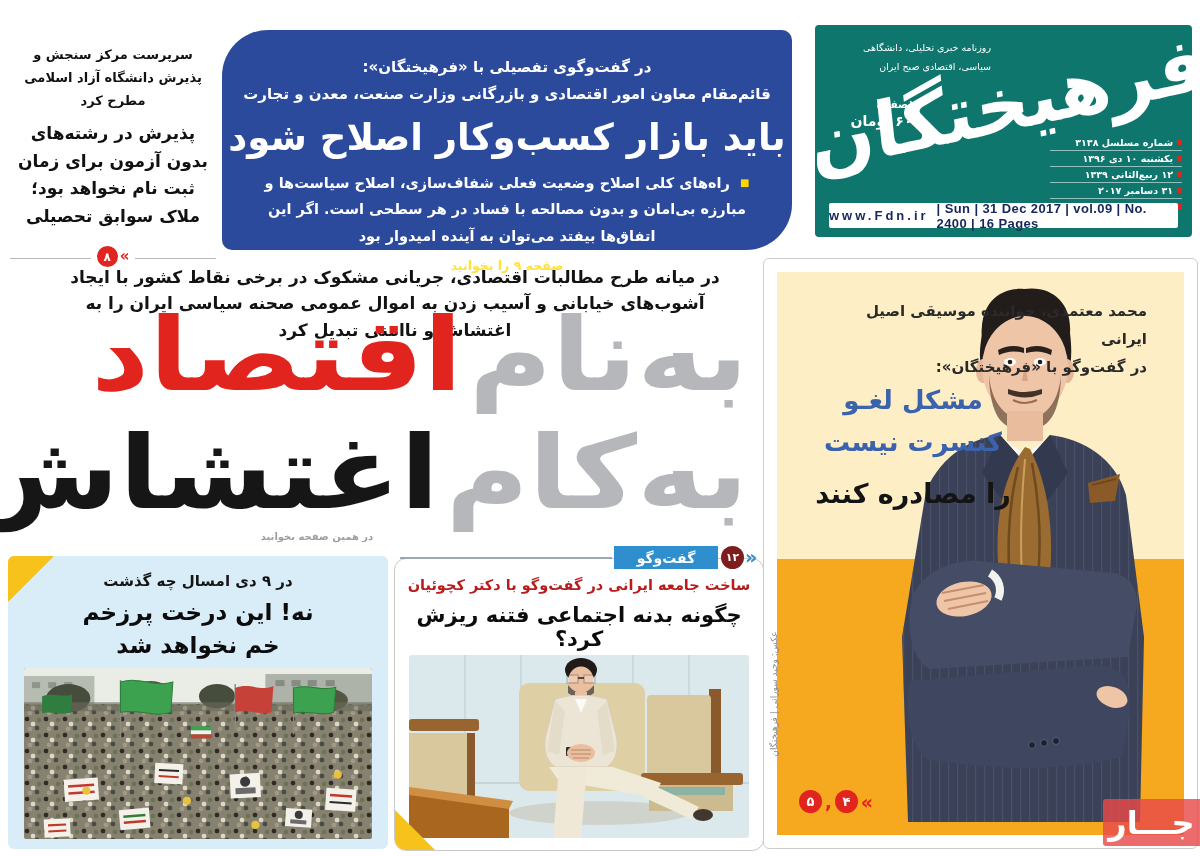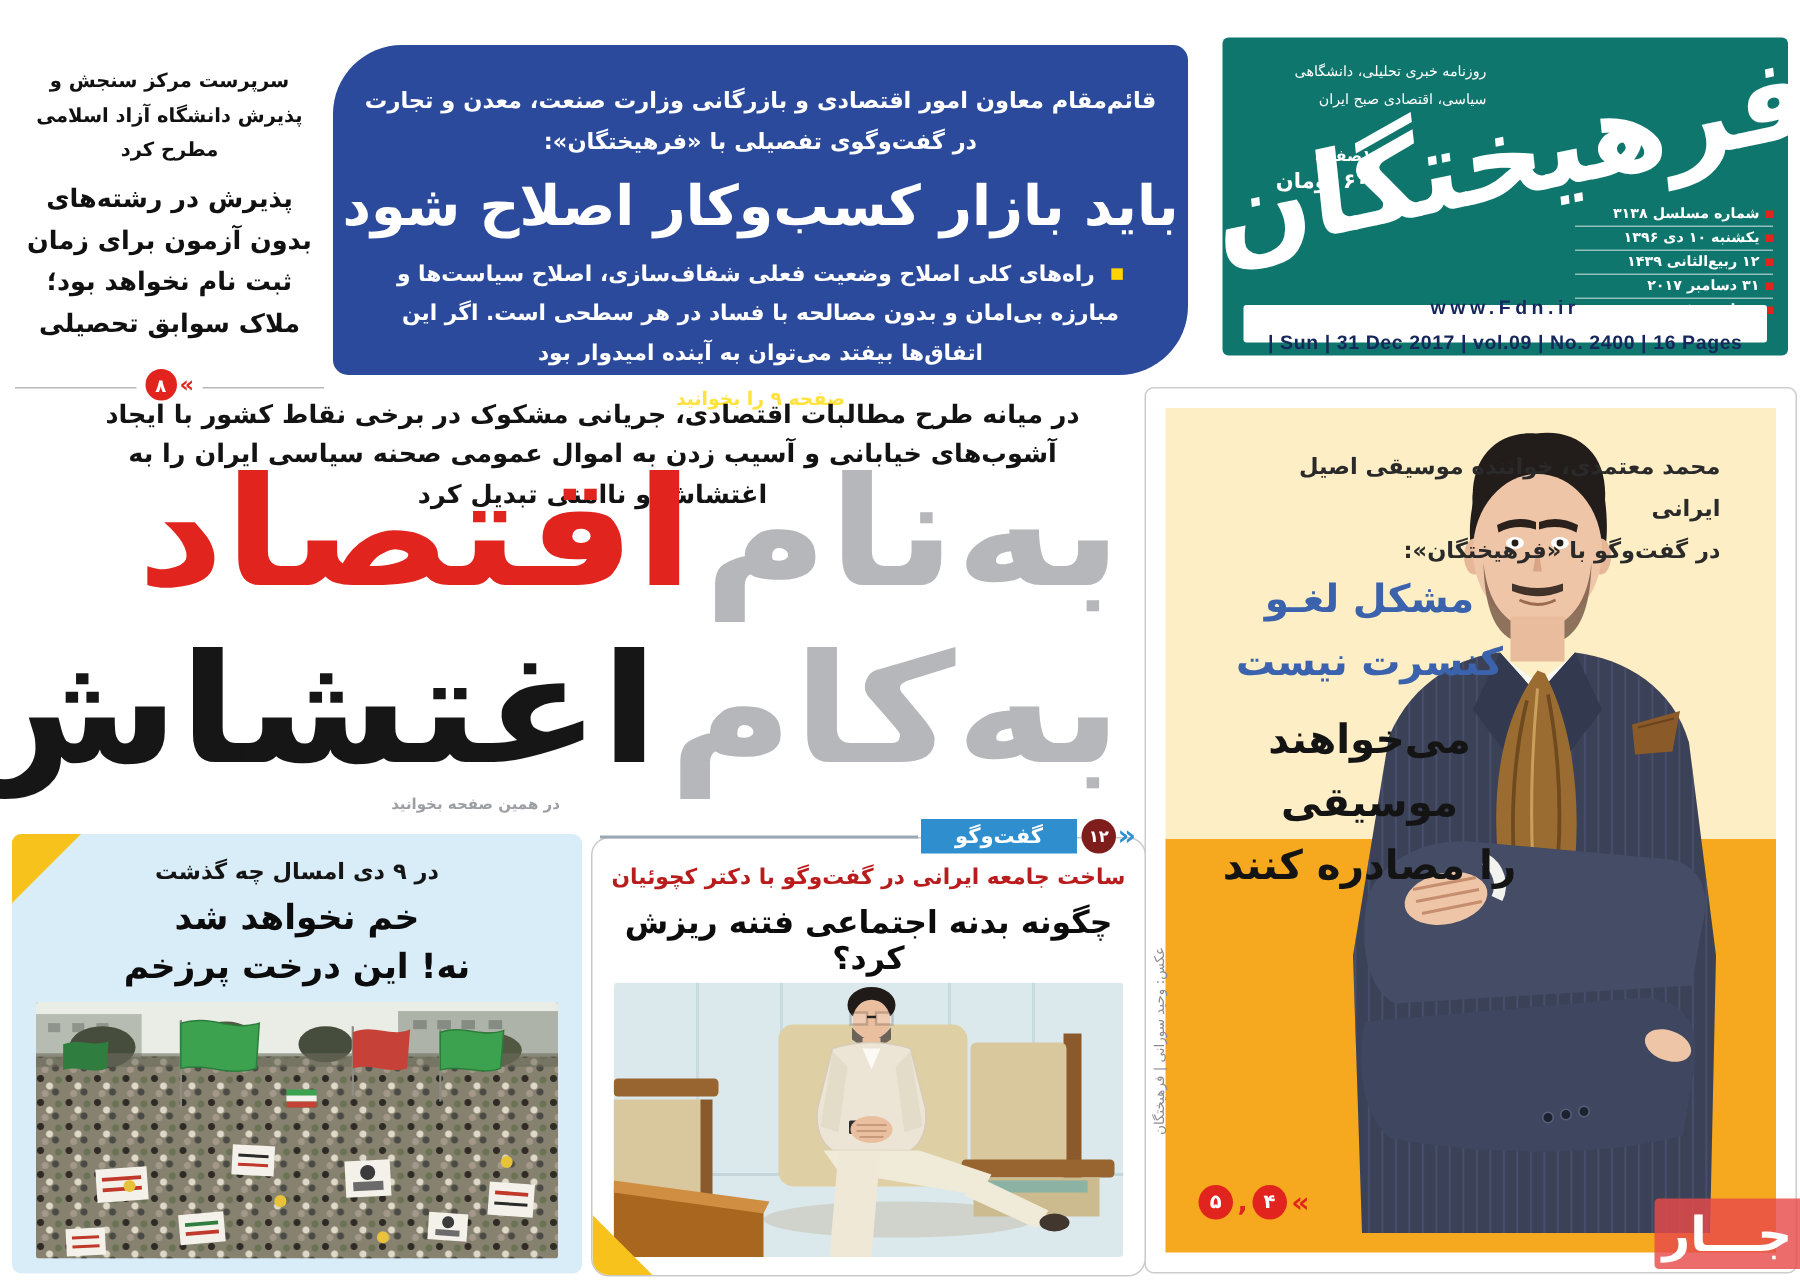--- a/index.html
+++ b/index.html
@@ -30,21 +30,21 @@
   .masthead{left:815px;top:25px;width:377px;height:212px;background:#0f766e;border-radius:4px;overflow:hidden;color:#fff;}
   .mh-tagline{position:absolute;left:16px;top:14px;width:160px;font-size:9.5px;line-height:1.95;text-align:right;}
   .mh-price{position:absolute;left:16px;top:72px;width:90px;text-align:right;}
   .mh-pages{font-size:10.5px;font-weight:bold;line-height:1.5;}
   .mh-toman{font-size:14px;font-weight:bold;}
   .mh-logo{position:absolute;right:-18px;top:34px;font-size:76px;font-weight:bold;color:#fff;white-space:nowrap;transform:rotate(-12deg) skewX(-6deg);z-index:1;}
   .mh-list{position:absolute;right:10px;top:110px;width:132px;z-index:2;}
   .mh-item{display:flex;align-items:center;gap:4px;font-size:9.5px;font-weight:bold;padding:2px 0;border-bottom:1px solid rgba(255,255,255,.55);}
   .mh-item:last-child{border-bottom:none;}
   .mh-bullet{width:5px;height:5px;background:#e2241e;flex:0 0 auto;}
-  .mh-datebar{position:absolute;left:14px;right:14px;bottom:9px;height:25px;background:#fff;border-radius:2px;display:flex;align-items:center;justify-content:center;gap:8px;direction:ltr;font-family:"Liberation Sans",sans-serif;color:#16275c;font-size:13px;font-weight:bold;z-index:3;flex-direction:column;}
+  .mh-datebar{position:absolute;left:14px;right:14px;bottom:9px;height:25px;background:#fff;border-radius:2px;display:flex;align-items:center;justify-content:center;gap:8px;direction:ltr;font-family:"Liberation Sans",sans-serif;color:#16275c;font-size:13px;font-weight:bold;z-index:3;}
   .mh-site{letter-spacing:3px;}
   .mh-info{letter-spacing:.4px;}
 
   
   .lead{left:55px;top:264px;width:680px;text-align:center;font-size:17px;font-weight:bold;line-height:1.55;color:#131313;}
   .giant{left:40px;top:300px;width:708px;}
   .giant-row{display:flex;direction:rtl;justify-content:flex-start;align-items:flex-start;gap:6px;height:118px;font-size:101px;font-weight:bold;line-height:1.1;transform:scaleX(1.12);transform-origin:right center;white-space:nowrap;}
   .w-gray{color:#b5b7ba;}
   .w-red{color:#e2241e;}
   .w-black{color:#161616;}
@@ -111,22 +111,22 @@
         <span class="uni-badgegrp">
           <span class="pgcircle">۸</span>
           <span class="chev-red">«</span>
         </span>
       </div>
     </div>
   </div>
 
   <div class="abs banner">
     <div class="banner-kicker">
+      <div>در گفت‌وگوی تفصیلی با «فرهیختگان»:</div>
       <div>قائم‌مقام معاون امور اقتصادی و بازرگانی وزارت صنعت، معدن و تجارت</div>
-      <div>در گفت‌وگوی تفصیلی با «فرهیختگان»:</div>
     </div>
     <div class="banner-headline">باید بازار کسب‌وکار اصلاح شود</div>
     <div class="banner-summary">
       <span class="banner-bullet">■</span>
       <span>راه‌های کلی اصلاح وضعیت فعلی شفاف‌سازی، اصلاح سیاست‌ها و مبارزه بی‌امان و بدون مصالحه با فساد در هر سطحی است. اگر این اتفاق‌ها بیفتد می‌توان به آینده امیدوار بود</span>
     </div>
     <div class="banner-note">صفحه ۹ را بخوانید</div>
   </div>
 
   <div class="abs masthead">
@@ -237,40 +237,39 @@
       <div class="singer-kicker">
         <div>محمد معتمدی، خواننده موسیقی اصیل ایرانی</div>
         <div>در گفت‌وگو با «فرهیختگان»:</div>
       </div>
       <div class="singer-heads">
         <div class="sh-blue">
           <div>مشکل لغـو</div>
           <div>کنسرت نیست</div>
         </div>
         <div class="sh-black">
-          <div>می‌خواهند موسیقی</div>
           <div>را مصادره کنند</div>
         </div>
       </div>
       <div class="singer-badges">
         <span class="badge-circ">۵</span>
         <span class="badge-comma">,</span>
         <span class="badge-circ">۴</span>
         <span class="badge-chev">«</span>
       </div>
     </div>
     <div class="photo-credit">عکس: وحید سورانی | فرهیختگان</div>
   </div>
 
   <div class="abs dey-card">
     <div class="corner-tl"></div>
     <div class="dey-kicker">در ۹ دی امسال چه گذشت</div>
     <div class="dey-headline">
+      <div>نه! این درخت پرزخم</div>
       <div>خم نخواهد شد</div>
-      <div>نه! این درخت پرزخم</div>
     </div>
     <div class="protest">
       <div class="crowd-tex"></div>
       <svg viewBox="0 0 346 177" preserveAspectRatio="none">
         <rect x="0" y="0" width="346" height="36" fill="#e9ede6"></rect>
         <rect x="0" y="8" width="70" height="28" fill="#b7bcb2"></rect>
         <rect x="8" y="14" width="8" height="6" fill="#8f958c"></rect>
           <rect x="24" y="14" width="8" height="6" fill="#8f958c"></rect>
           <rect x="40" y="14" width="8" height="6" fill="#8f958c"></rect>
         <rect x="240" y="6" width="106" height="30" fill="#adb3a9"></rect>

